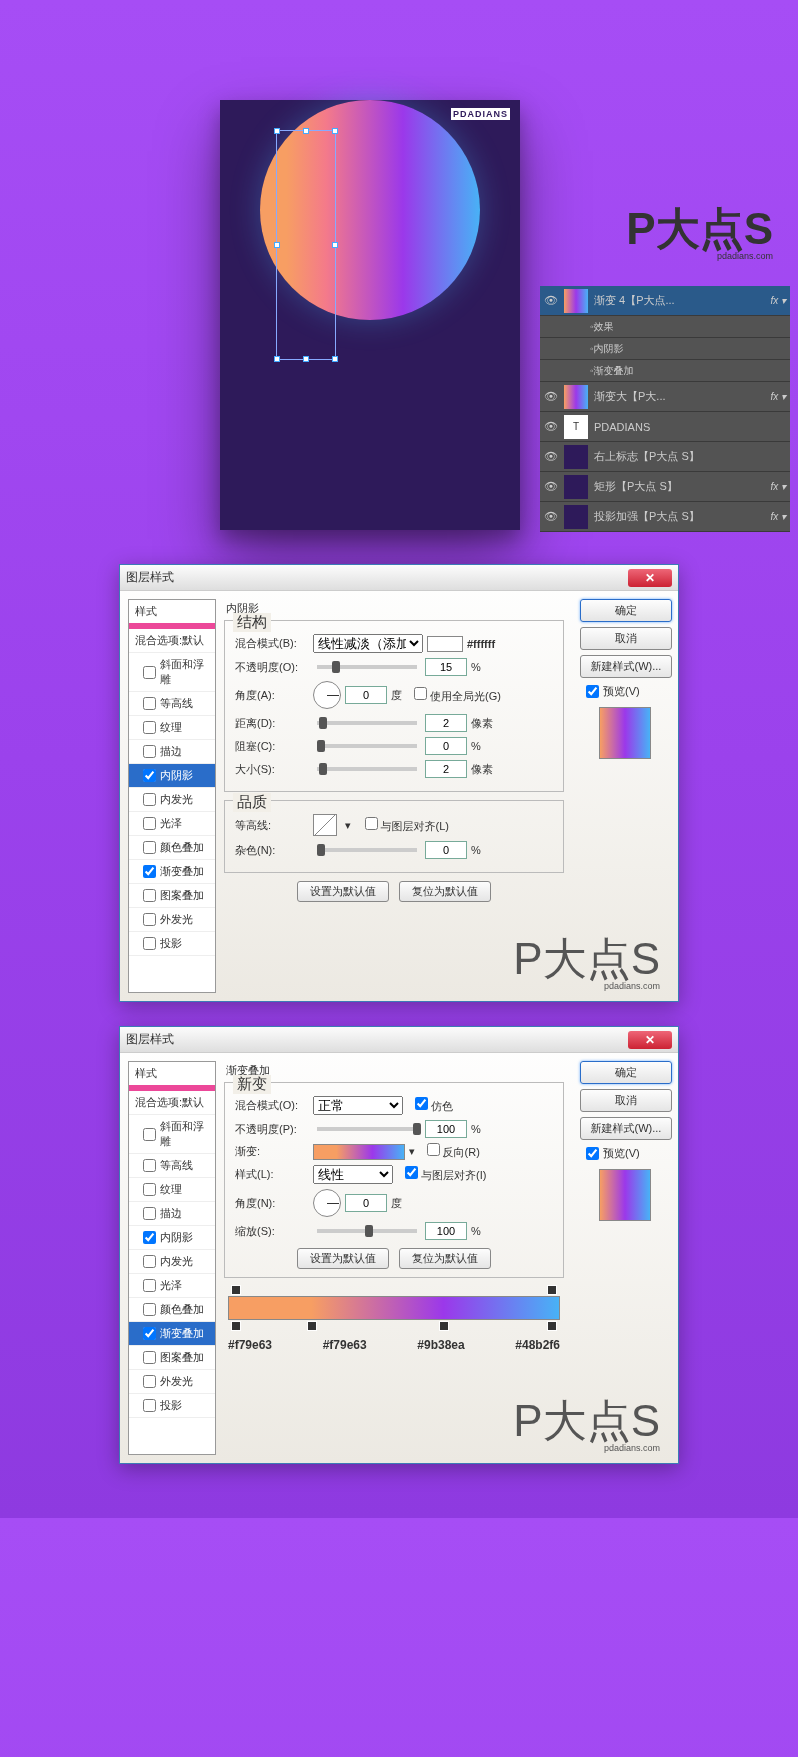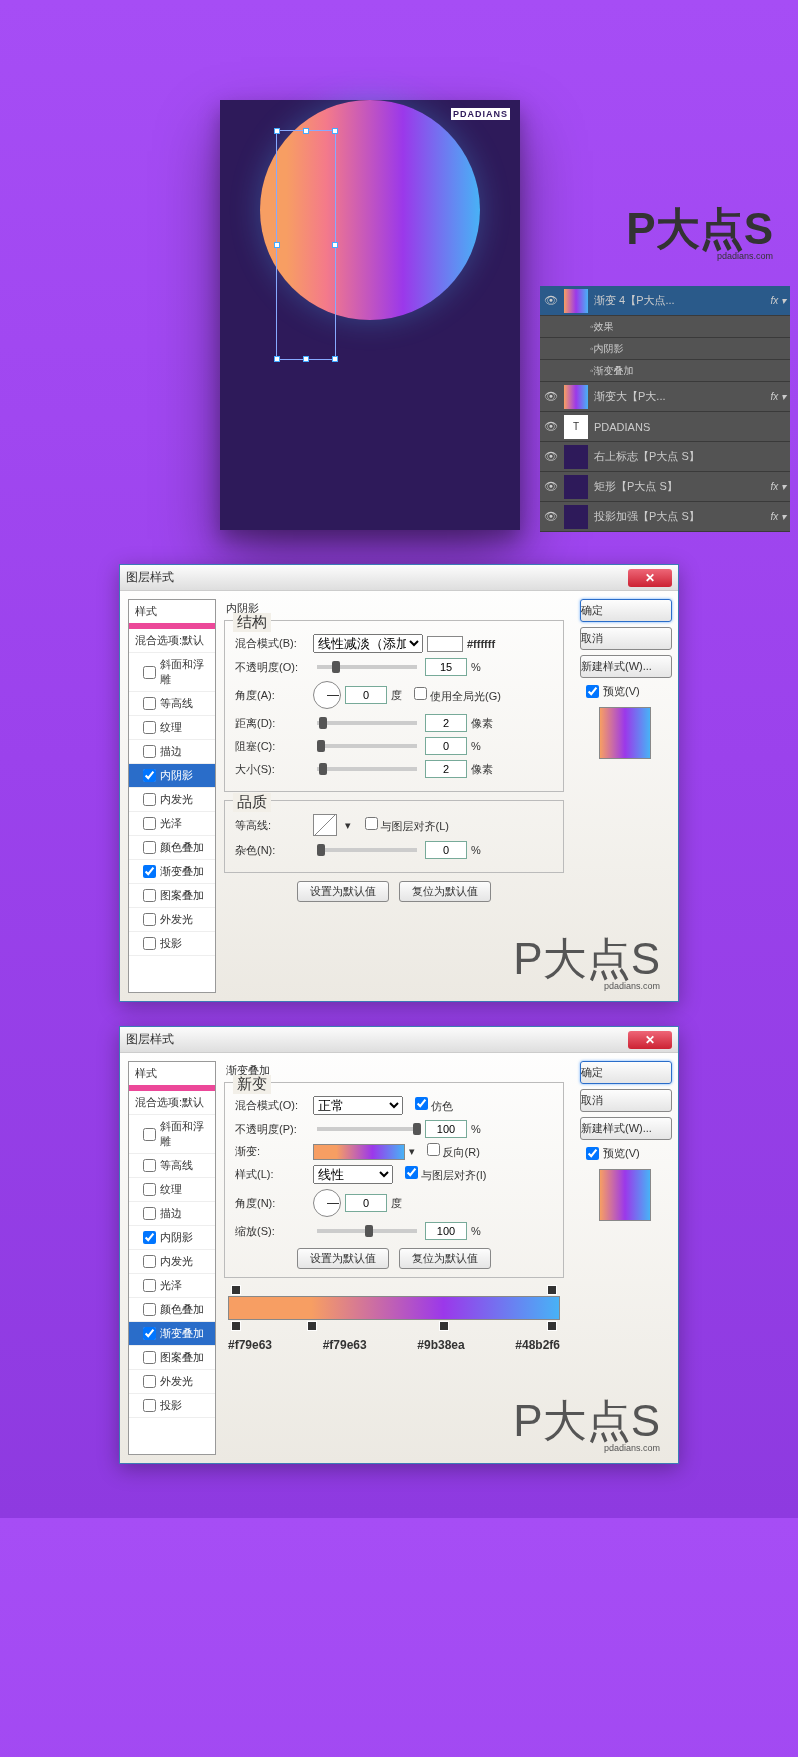--- a/index.html
+++ b/index.html
@@ -45,21 +45,21 @@
 .slider{flex:1;height:4px;background:#ccc;position:relative;margin:0 4px;max-width:100px}
 .slider .th{position:absolute;width:8px;height:12px;background:#555;top:-4px;border-radius:2px}
 .swatch{width:36px;height:16px;border:1px solid #888;background:#fff}
 .swatch.grad{background:linear-gradient(90deg,#f79e63 0%,#f79e63 25%,#9b38ea 65%,#48b2f6 100%);width:92px}
 .angle-dial{width:28px;height:28px;border:1px solid #888;border-radius:50%;position:relative;background:#fff}
 .angle-dial::after{content:"";position:absolute;width:12px;height:1px;background:#333;top:50%;left:50%}
 .contour{width:24px;height:22px;border:1px solid #888;background:linear-gradient(135deg,#fff 48%,#888 50%,#fff 52%)}
 .btn-row{display:flex;gap:10px;justify-content:center;margin-top:8px}
 .btn{padding:2px 12px;background:linear-gradient(#fdfdfd,#e5e5e5);border:1px solid #888;border-radius:3px;font-size:11px;cursor:default}
 .side-btns{width:98px;padding-left:8px}
-.side-btns .btn{display:block;width:92px;margin-bottom:5px;padding:3px 0}
+.side-btns .btn{display:block;width:92px;margin-bottom:5px;text-align:center;padding:3px 0}
 .side-btns .btn.primary{border:1px solid #2a6dc9;box-shadow:0 0 3px #6af}
 .preview-chk{display:flex;align-items:center;gap:4px;margin:6px 0 6px 6px;font-size:11px}
 .preview-sw{width:52px;height:52px;border:1px solid #888;background:linear-gradient(90deg,#f79e63,#9b38ea,#48b2f6);margin:8px auto}
 .wm2{position:absolute;right:18px;bottom:10px;font-family:"Brush Script MT",cursive;font-size:44px;color:#555}
 .wm2 .sub{font-size:9px;display:block;text-align:right;font-family:sans-serif;margin-top:-8px}
 .grad-editor{margin:18px 4px 4px 4px}
 .grad-bar{height:24px;background:linear-gradient(90deg,#f79e63 0%,#f79e63 25%,#9b38ea 65%,#48b2f6 100%);border:1px solid #888;position:relative}
 .stop{position:absolute;bottom:-12px;width:10px;height:10px;background:#333;border:1px solid #fff;transform:translateX(-50%)}
 .stop.top{top:-12px;bottom:auto}
 .hex-labels{display:flex;justify-content:space-between;margin-top:18px;font-size:12px;font-weight:bold}

